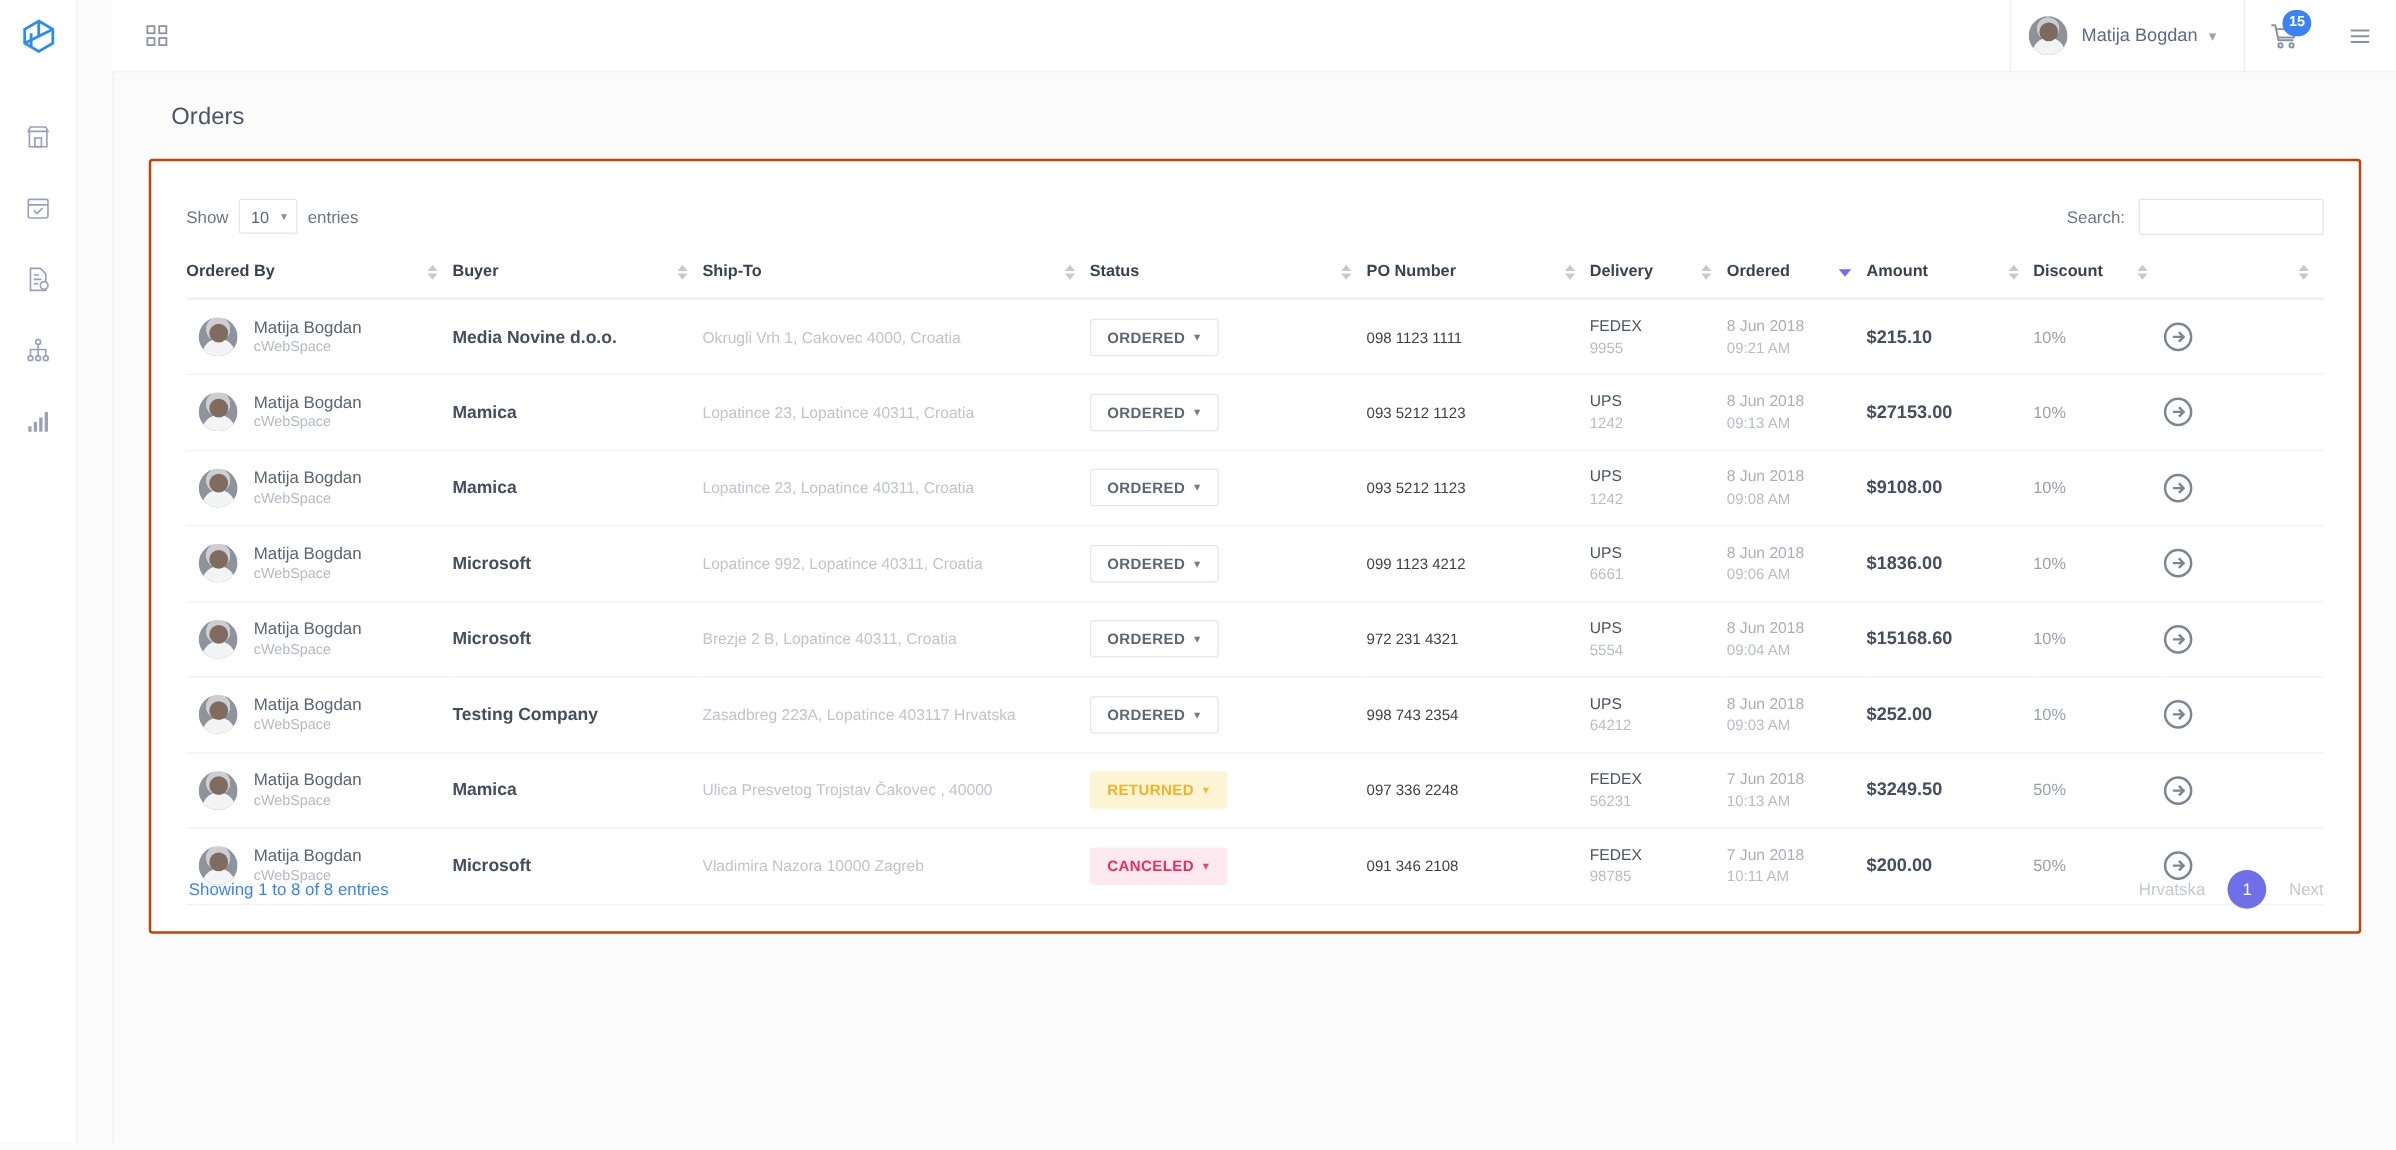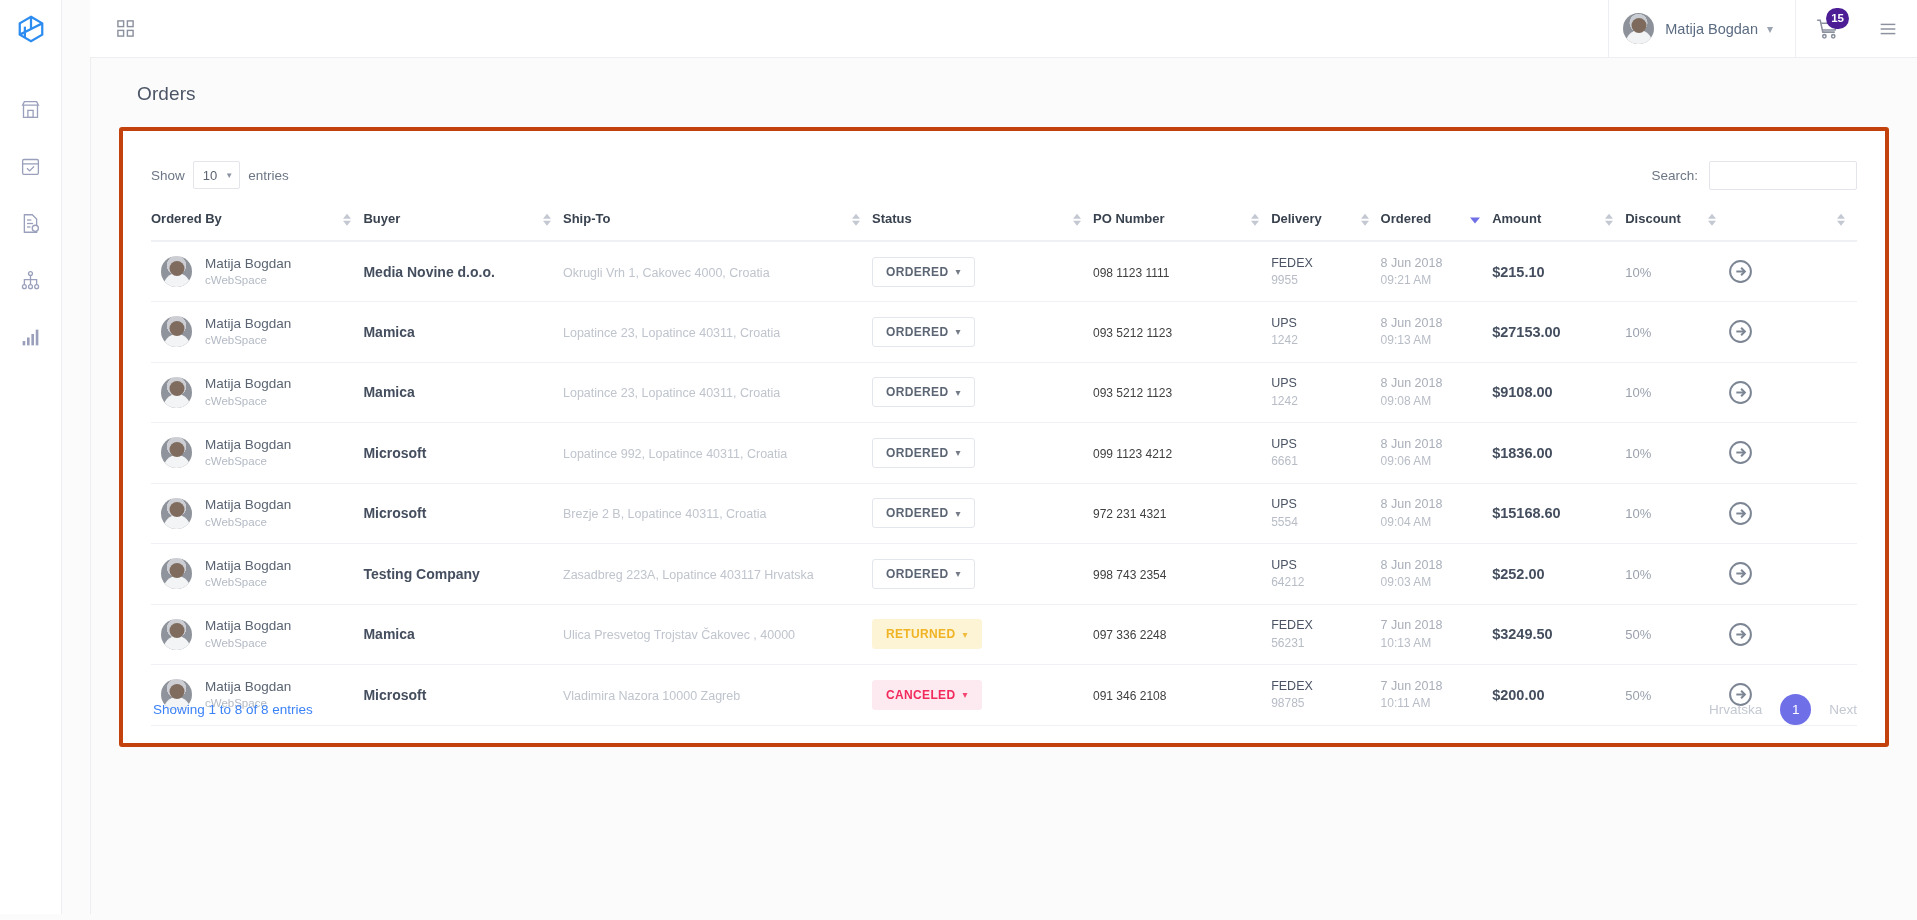--- a/index.html
+++ b/index.html
@@ -48,31 +48,31 @@
   .avatar-sm::before{
     content:""; position:absolute; left:50%; top:16%; width:15px; height:15px; transform:translateX(-50%);
     border-radius:50%; background:#7d6a5c; z-index:2;
   }
   .user-name { font-size: 14.5px; color: #5b6b82; }
   .chev { color:#9aa3b2; font-size: 12px; margin-left:-2px; }
   .cart-wrap { position: relative; width: 64px; height:58px; display:flex; align-items:center; justify-content:center;
                border-left:1px solid #edeef2; cursor:pointer; }
   .badge {
     position: absolute; top: 8px; right: 10px; min-width: 21px; height: 21px; border-radius: 11px;
-    background: #4c1d95; color:#fff; font-size: 11.5px; font-weight: 700;
+    background: #3b82f6; color:#fff; font-size: 11.5px; font-weight: 700;
     display:flex; align-items:center; justify-content:center; padding: 0 5px;
   }
   .ham { width: 58px; height: 58px; display:flex; align-items:center; justify-content:center; cursor:pointer; }
 
   
   .page { flex: 1 1 auto; background: #fbfbfc; padding: 0 28px; overflow: hidden; border-left: 1px solid #edeef2; }
   .page-title { font-size: 19px; color: #4b5565; font-weight: 400; padding: 25px 0 22px 18px; letter-spacing: .1px; }
 
   .card {
-    background: #fff; border: 4px solid #c2410c; border-radius: 3px;
+    background: #fff; border: 2px solid #c2410c; border-radius: 3px;
     padding: 18px 28px 0 28px; height: 620px; position: relative;
   }
 
   .card-top { display: flex; align-items: center; height: 52px; }
   .show-grp { display: flex; align-items: center; gap: 8px; font-size: 13.5px; color: #6c7685; }
   .select-box {
     border: 1px solid #e3e5ea; background:#fff; border-radius: 2px; height: 28px; min-width: 44px;
     display:flex; align-items:center; justify-content:space-between; gap:8px; padding: 0 6px 0 9px;
     font-size: 13px; color: #5c6573; cursor: pointer;
   }

